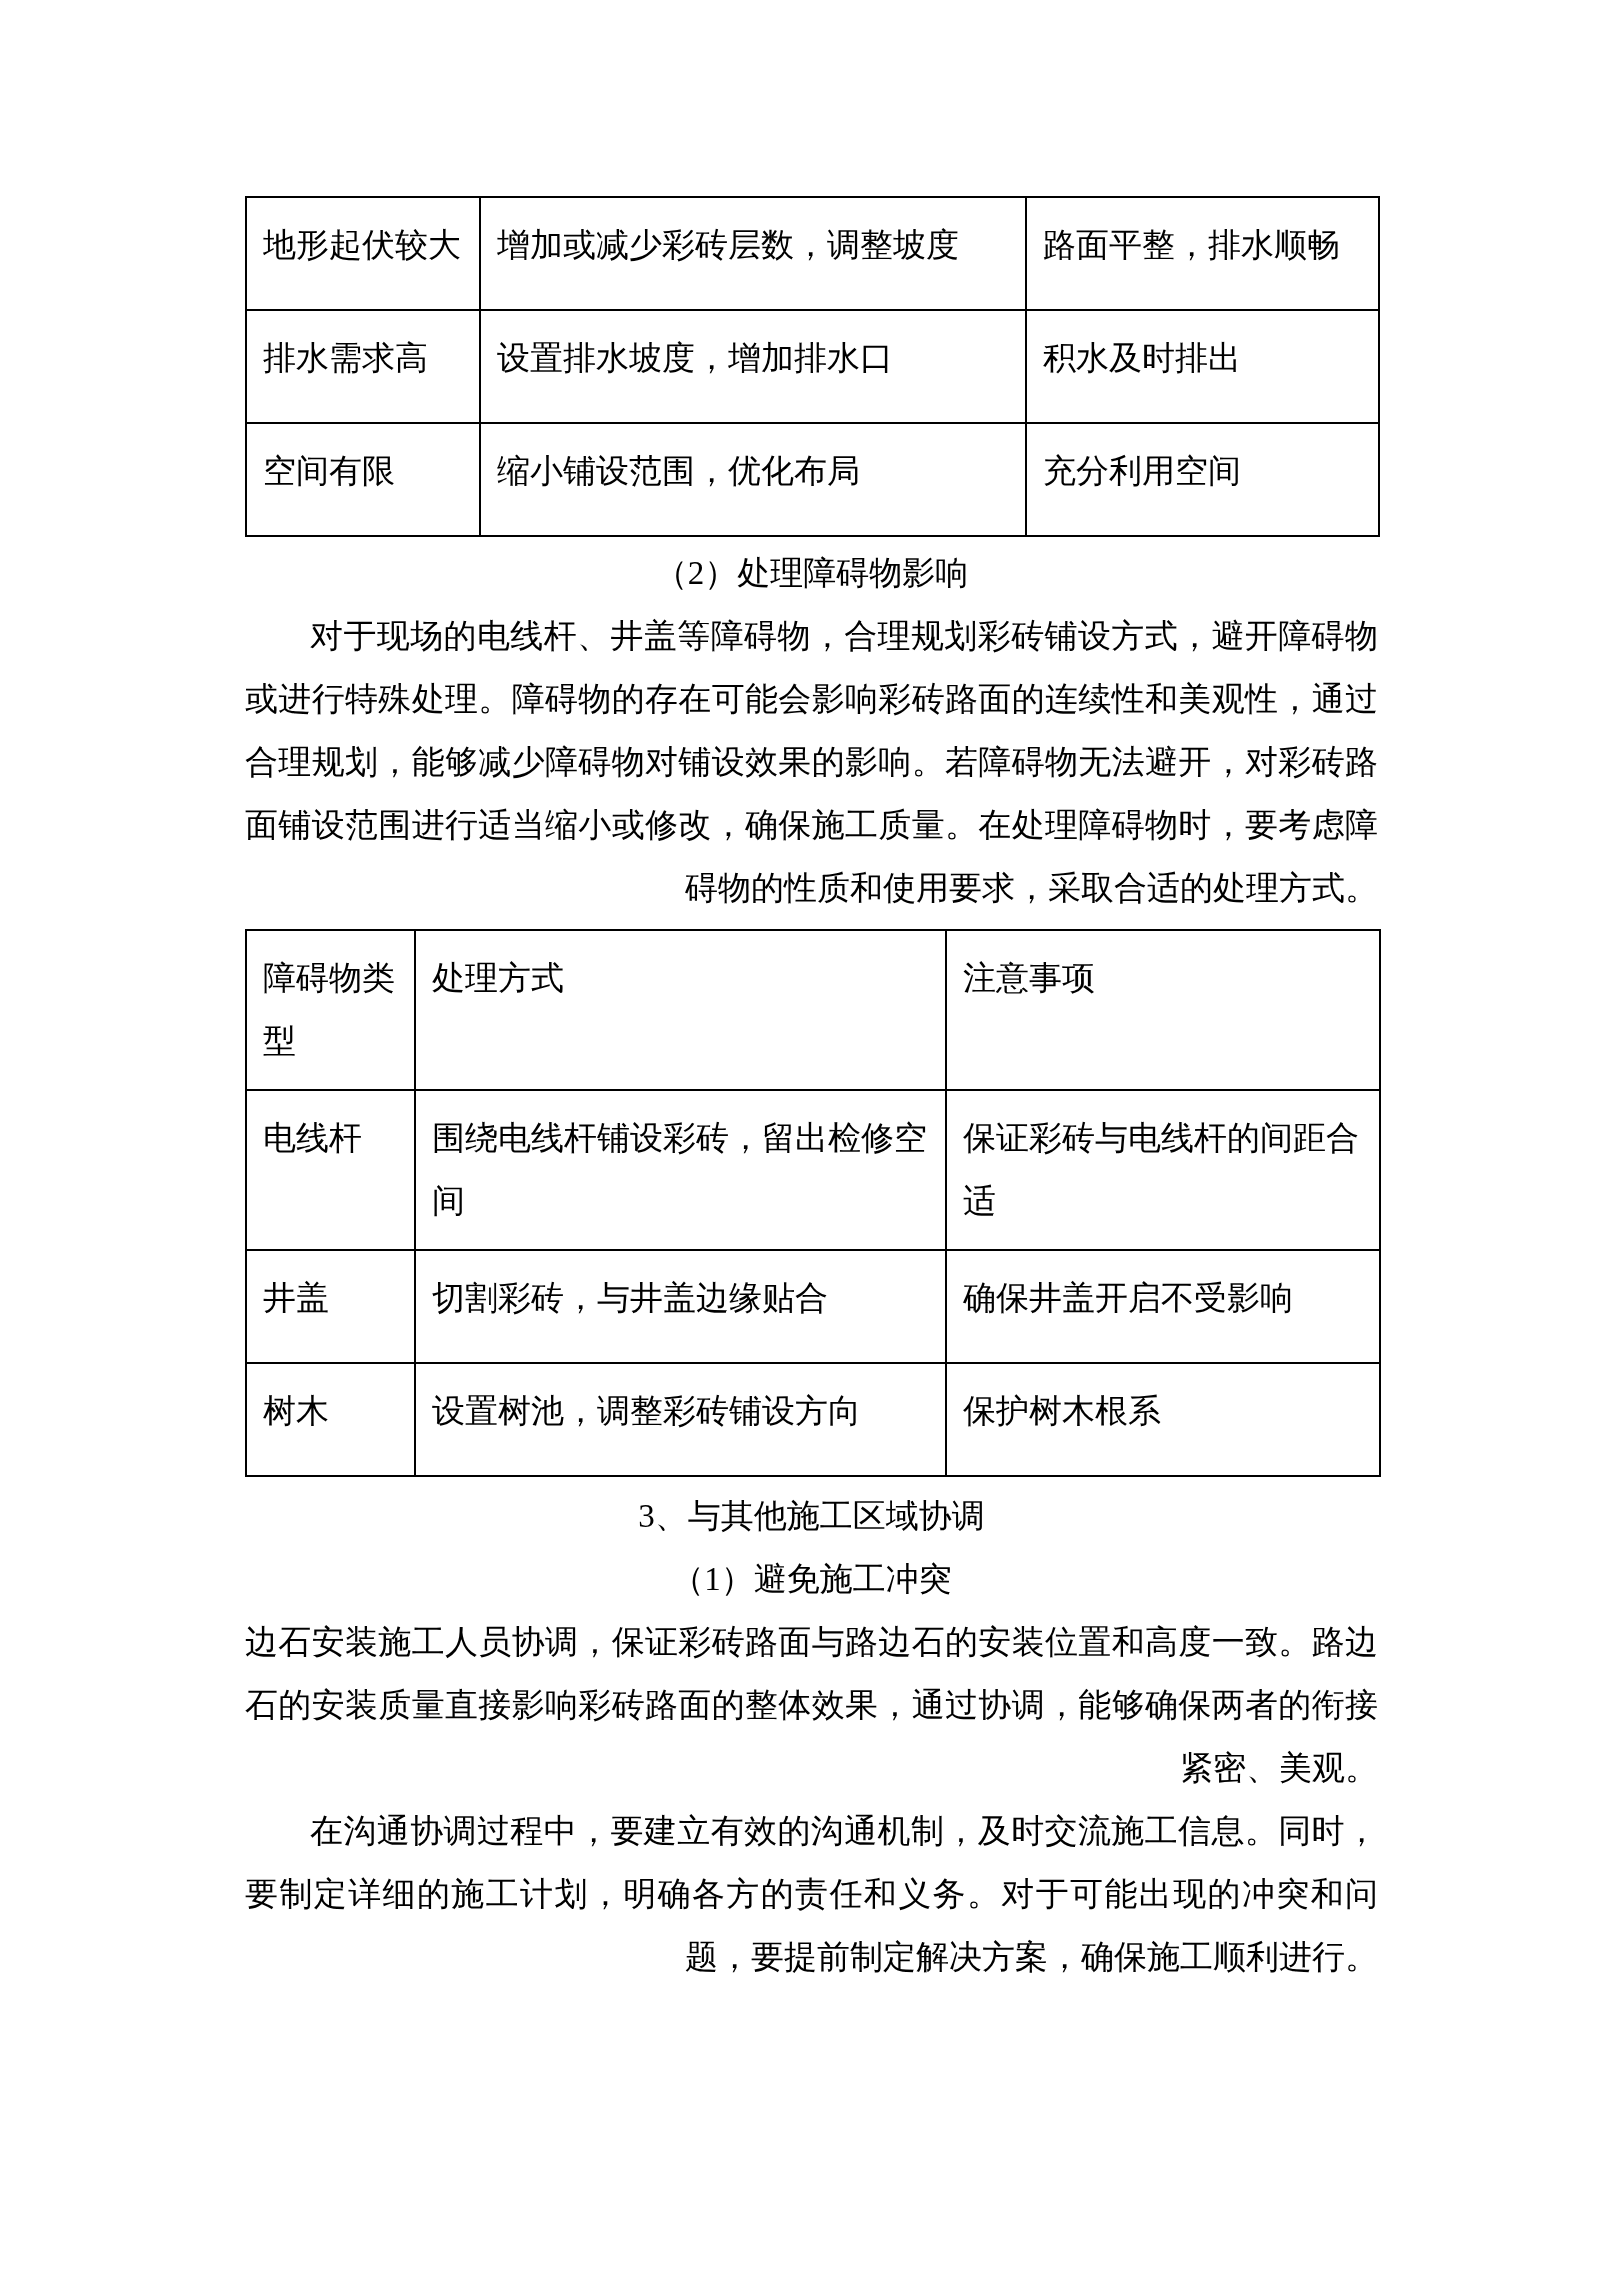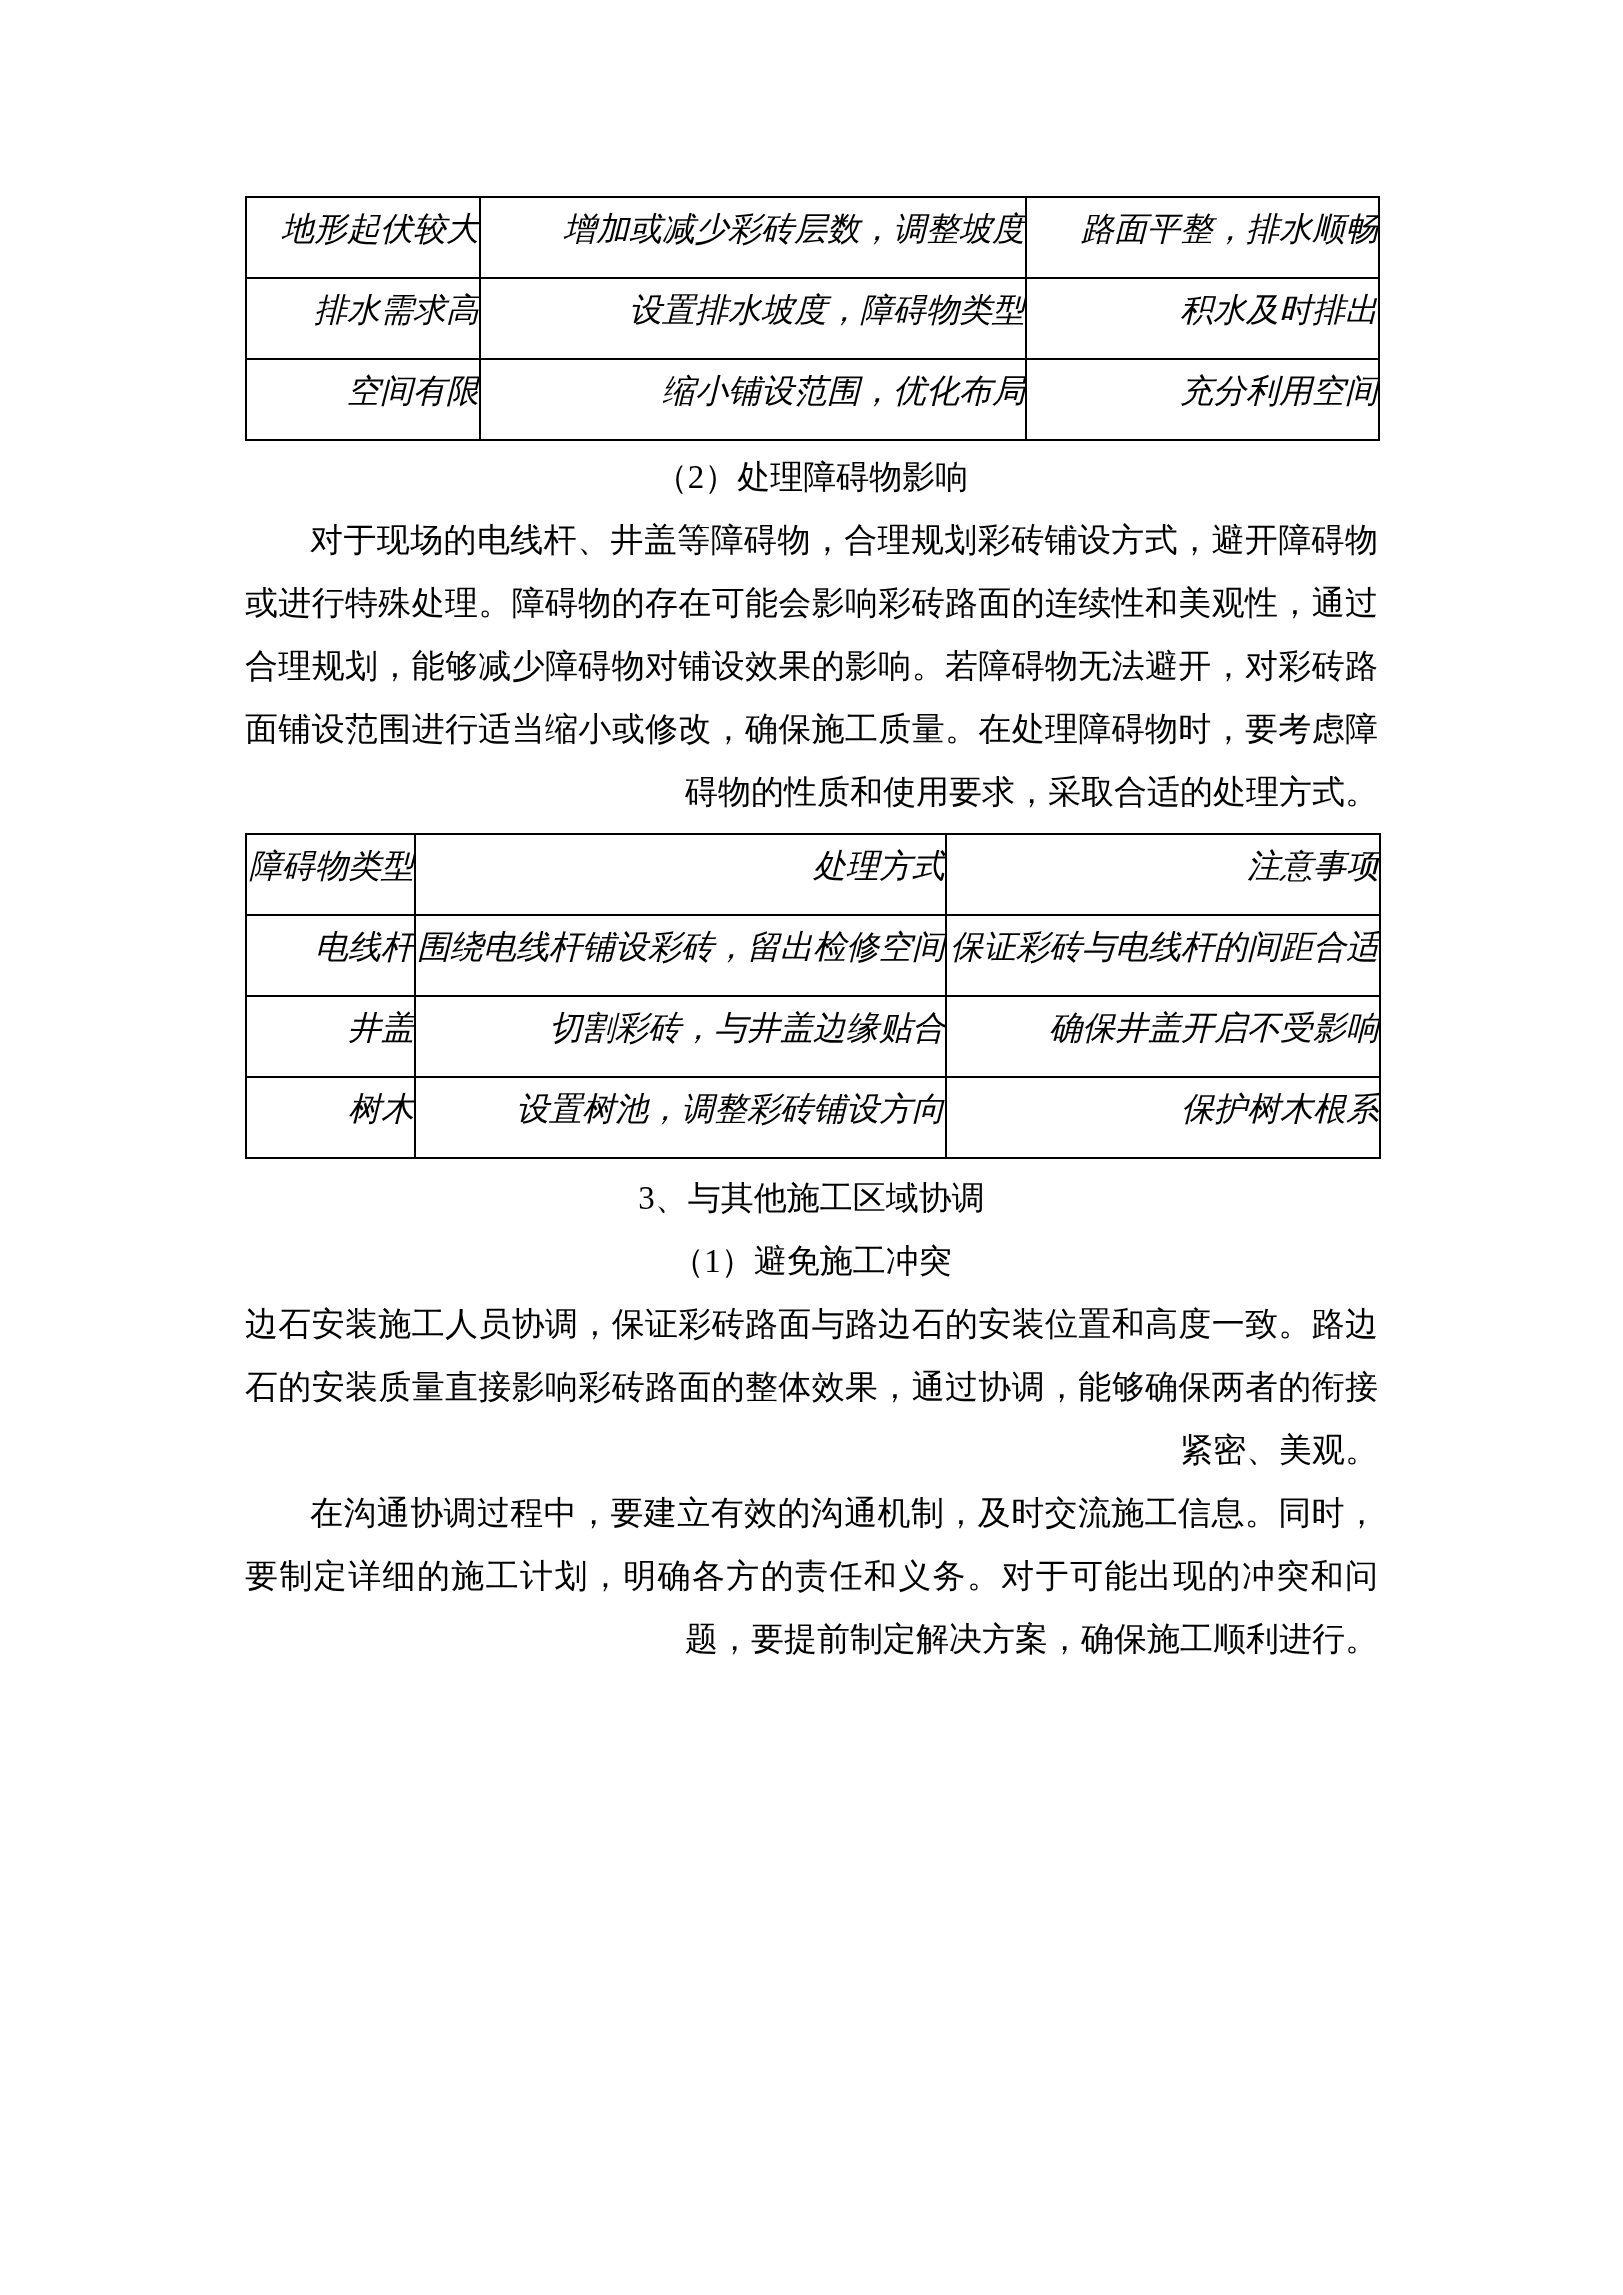--- a/index.html
+++ b/index.html
@@ -24,26 +24,25 @@
     line-height: 63px;
   }
   
   table.doc-table {
     border-collapse: collapse;
     table-layout: fixed;
     width: 1133px;
   }
   table.doc-table td {
     border: 2.6px solid #000000;
-    padding: 0;
-    text-align: right;
+    padding: 16px;
+    text-align: left;
     vertical-align: top;
     line-height: 63px;
     overflow: hidden;
-    font-style: italic;
   }
   table.t1 td { height: 79px; }
   table.t2 td { height: 79px; }
   table.t2 { margin-top: 9px; }
   
   .heading { text-align: center; }
   .h-obstacles { margin-top: 5.2px; }
   .h-section3 { margin-top: 7.9px; }
   .jl { text-align: justify; text-align-last: justify; -moz-text-align-last: justify; }
   .fl { padding-left: 65px; text-align: justify; text-align-last: justify; -moz-text-align-last: justify; }
@@ -62,21 +61,21 @@
           <col style="width:353px">
         </colgroup>
       <tbody>
         <tr>
           <td>地形起伏较大</td>
           <td>增加或减少彩砖层数，调整坡度</td>
           <td>路面平整，排水顺畅</td>
         </tr>
         <tr>
           <td>排水需求高</td>
-          <td>设置排水坡度，障碍物类型</td>
+          <td>设置排水坡度，增加排水口</td>
           <td>积水及时排出</td>
         </tr>
         <tr>
           <td>空间有限</td>
           <td>缩小铺设范围，优化布局</td>
           <td>充分利用空间</td>
         </tr>
       </tbody>
     </table>
 

